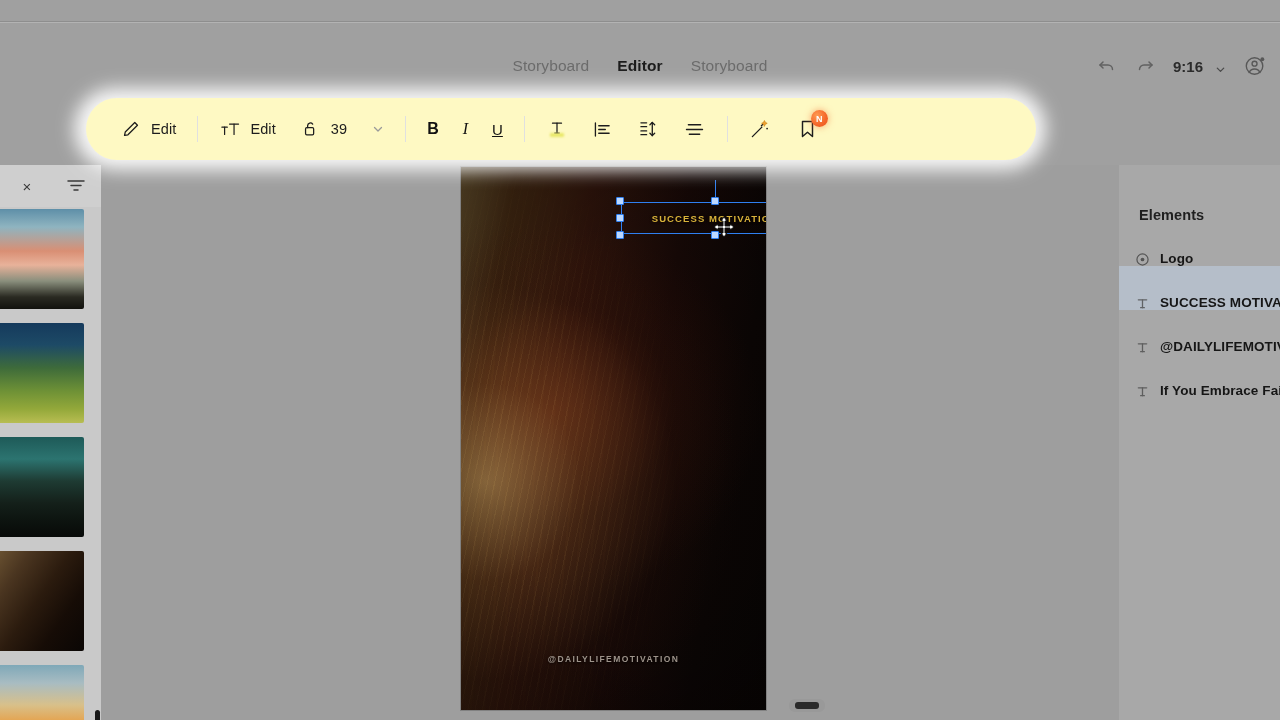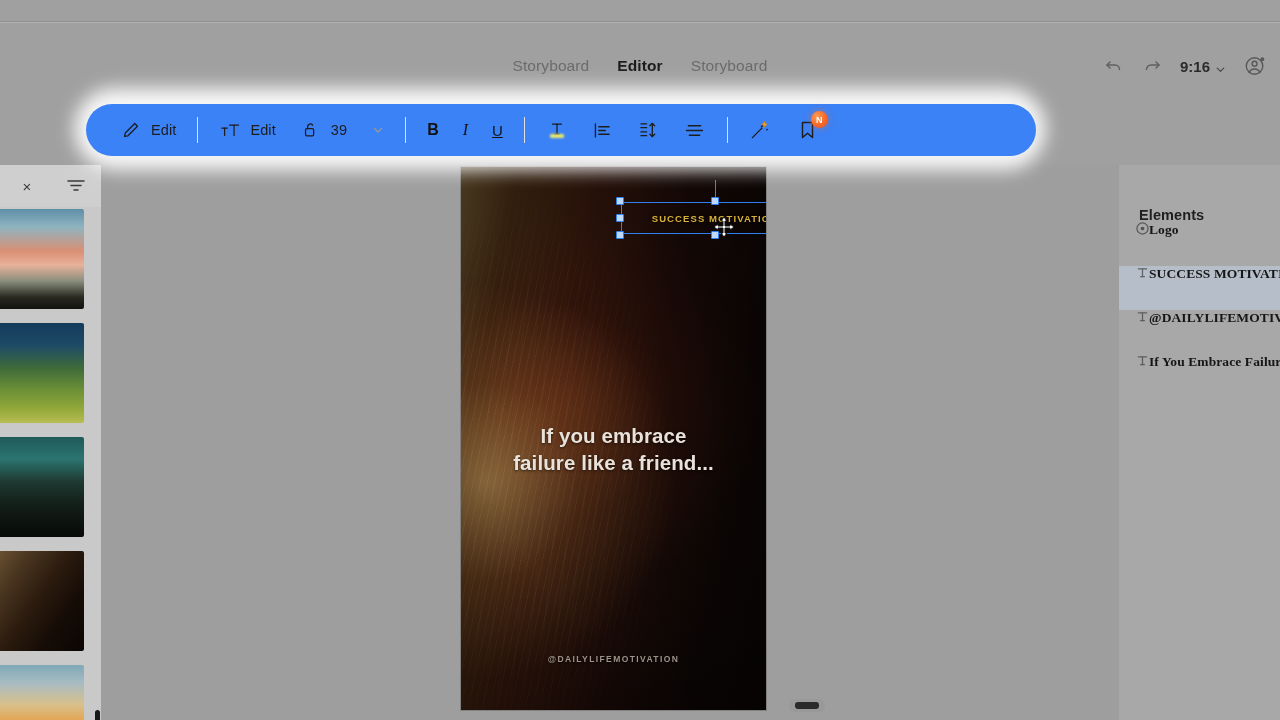--- a/index.html
+++ b/index.html
@@ -24,21 +24,21 @@
     font-size:15.5px; color:#6b6b6b; letter-spacing:.1px;
     cursor:pointer; white-space:nowrap;
   }
   .nav-item.active { color:#1c1c1c; font-weight:700; }
 
   .top-right {
     position:absolute; right:14px; top:42px; height:48px;
     display:flex; align-items:center; gap:18px;
   }
   .icon-btn { display:flex; align-items:center; justify-content:center; cursor:pointer; opacity:.72; }
-  .time-chip { display:flex; align-items:flex-end; gap:5px; cursor:pointer; }
+  .time-chip { display:flex; align-items:flex-end; gap:12px; cursor:pointer; }
   .time-chip .t { font-size:15px; font-weight:700; color:#2b2b2b; }
 
   
   .left-rail {
     position:absolute; left:0; top:165px; width:101px; height:555px;
     background:#c9c9c9; overflow:hidden;
   }
   .left-rail-head {
     position:absolute; left:0; top:0; width:101px; height:42px;
     background:#cfcfcf;
@@ -131,41 +131,41 @@
   .right-panel {
     position:absolute; left:1119px; top:165px; width:161px; height:555px;
     background:#a8a8a8;
   }
   .panel-title {
     position:absolute; left:20px; top:22px;
     font-size:14.5px; font-weight:700; color:#1f1f1f; letter-spacing:.1px;margin-top:20px;
   }
   .el-list { position:absolute; left:0; top:57px; width:161px; }
   .el-row {
-    display:flex; align-items:flex-start; 
-    height:44px; padding-left:17px; cursor:pointer; overflow:hidden;font-family:Liberation Serif, serif;
+    display:flex; align-items:flex-end; gap:11px;
+    height:44px; padding-left:17px; cursor:pointer; overflow:hidden;
   }
   .el-row.selected { background:#b5bec9; }
   .el-ic { width:13px; height:13px; flex:0 0 13px; display:flex; align-items:center; justify-content:center; opacity:.78; }
   .el-label {
     font-size:13.5px; font-weight:700; color:#161616; white-space:nowrap;
     letter-spacing:.1px;
   }
 
   
   .tb-glow {
     position:absolute; left:74px; top:88px; width:972px; height:82px;
     border-radius:41px;
     background:#ffffff;
     filter:blur(9px);
     opacity:.92;
   }
   .toolbar {
-    position:absolute; left:86px; top:104px; width:950px; height:52px;
-    border-radius:31px; background:#3b82f6;
+    position:absolute; left:86px; top:98px; width:950px; height:62px;
+    border-radius:31px; background:#fef9c3;
     display:flex; align-items:center; padding:0 22px;
   }
   .tb-item {
     display:flex; align-items:center; gap:9px;
     height:40px; padding:0 12px; cursor:pointer; border-radius:8px;
     color:#1d1d1d; white-space:nowrap;
   }
   .tb-label { font-size:14.5px; color:#1d1d1d; letter-spacing:.1px; }
   .tb-sep { width:1px; height:26px; background:#e0e0e0; margin:0 9px; flex:0 0 1px; }
   .tb-bi { font-size:16px; font-weight:700; color:#111; }
@@ -251,24 +251,20 @@
     </div>
     <div class="rail-scroll"></div>
   </div>
 
   <div class="stage">
     <div class="canvas">
       <div class="canvas-bg"></div>
       <div class="canvas-streaks"></div>
       <div class="canvas-vig"></div>
 
-      <div class="quote">
-        <div>If you embrace</div>
-        <div>failure like a friend...</div>
-      </div>
 
       <div class="canvas-handle">@DAILYLIFEMOTIVATION</div>
 
       <div class="sel-wrap">
         <div class="rot-line"></div>
         <div class="sel-box"></div>
         <div class="sel-text">SUCCESS MOTIVATION</div>
 
         <div class="h tl"></div>
         <div class="h tc"></div>

